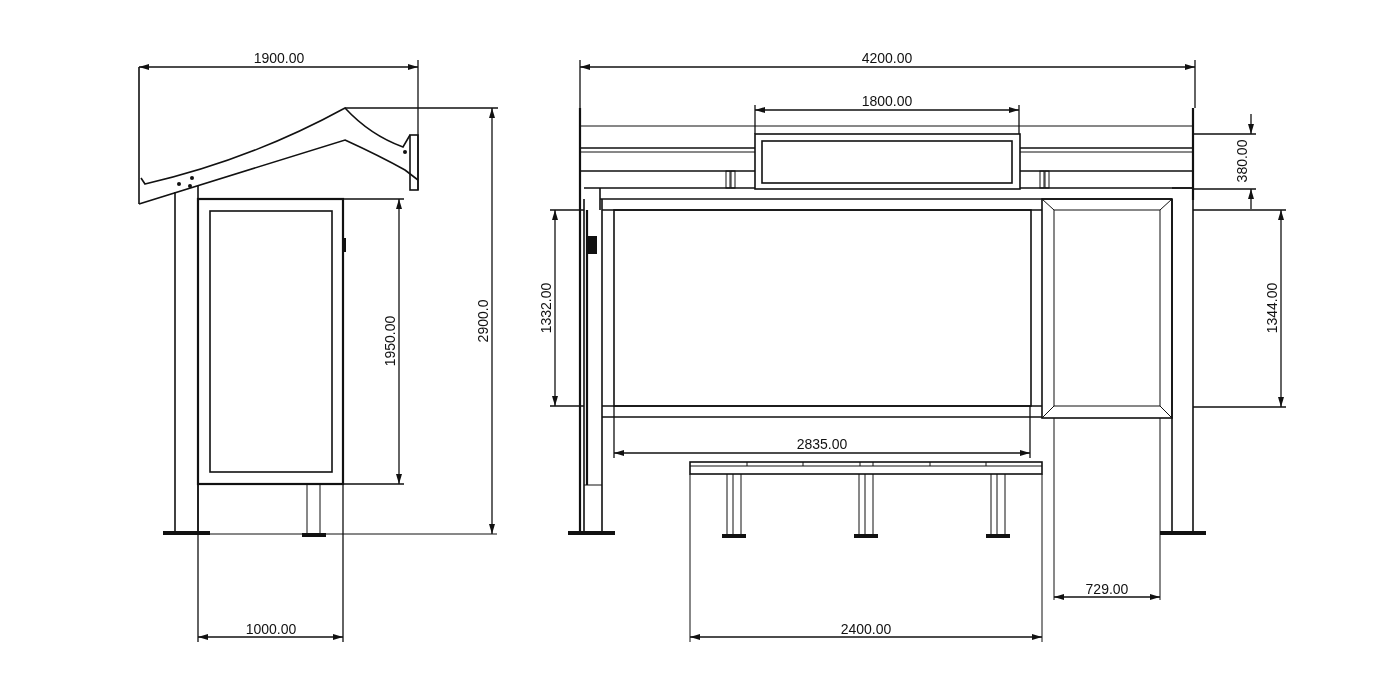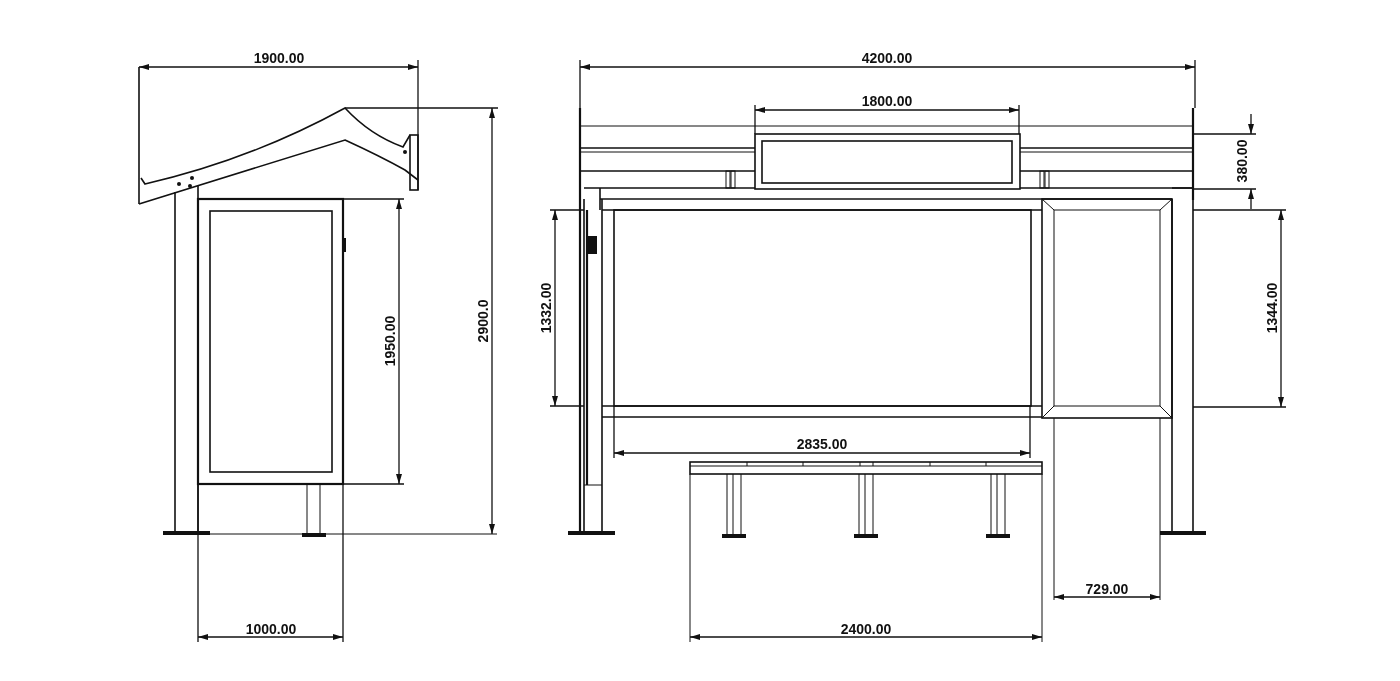--- a/index.html
+++ b/index.html
@@ -1,17 +1,17 @@
 <!DOCTYPE html>
 <html><head>
   <meta charset="utf-8">
   <style>
     html, body { margin: 0; padding: 0; background: #ffffff; }
     body { width: 1400px; height: 681px; overflow: hidden; position: relative; }
-    #canvas { position: absolute; left: 0; top: 0; width: 1400px; height: 681px; font-weight: bold; }
+    #canvas { position: absolute; left: 0; top: 0; width: 1400px; height: 681px; }
     svg text { font-family: "Liberation Sans", sans-serif; font-size: 14px; fill: #111111; }
     .ln { stroke: #111111; fill: none; }
     .thin { stroke-width: 1; }
     .med { stroke-width: 1.6; }
     .thick { stroke-width: 2.2; }
     .base { stroke: #111111; stroke-width: 4; }
     .dim { stroke: #111111; stroke-width: 1.3; fill: none; }
     .arrow { fill: #111111; stroke: none; }
     .dot { fill: #111111; }
     .solid { fill: #111111; stroke: none; }

